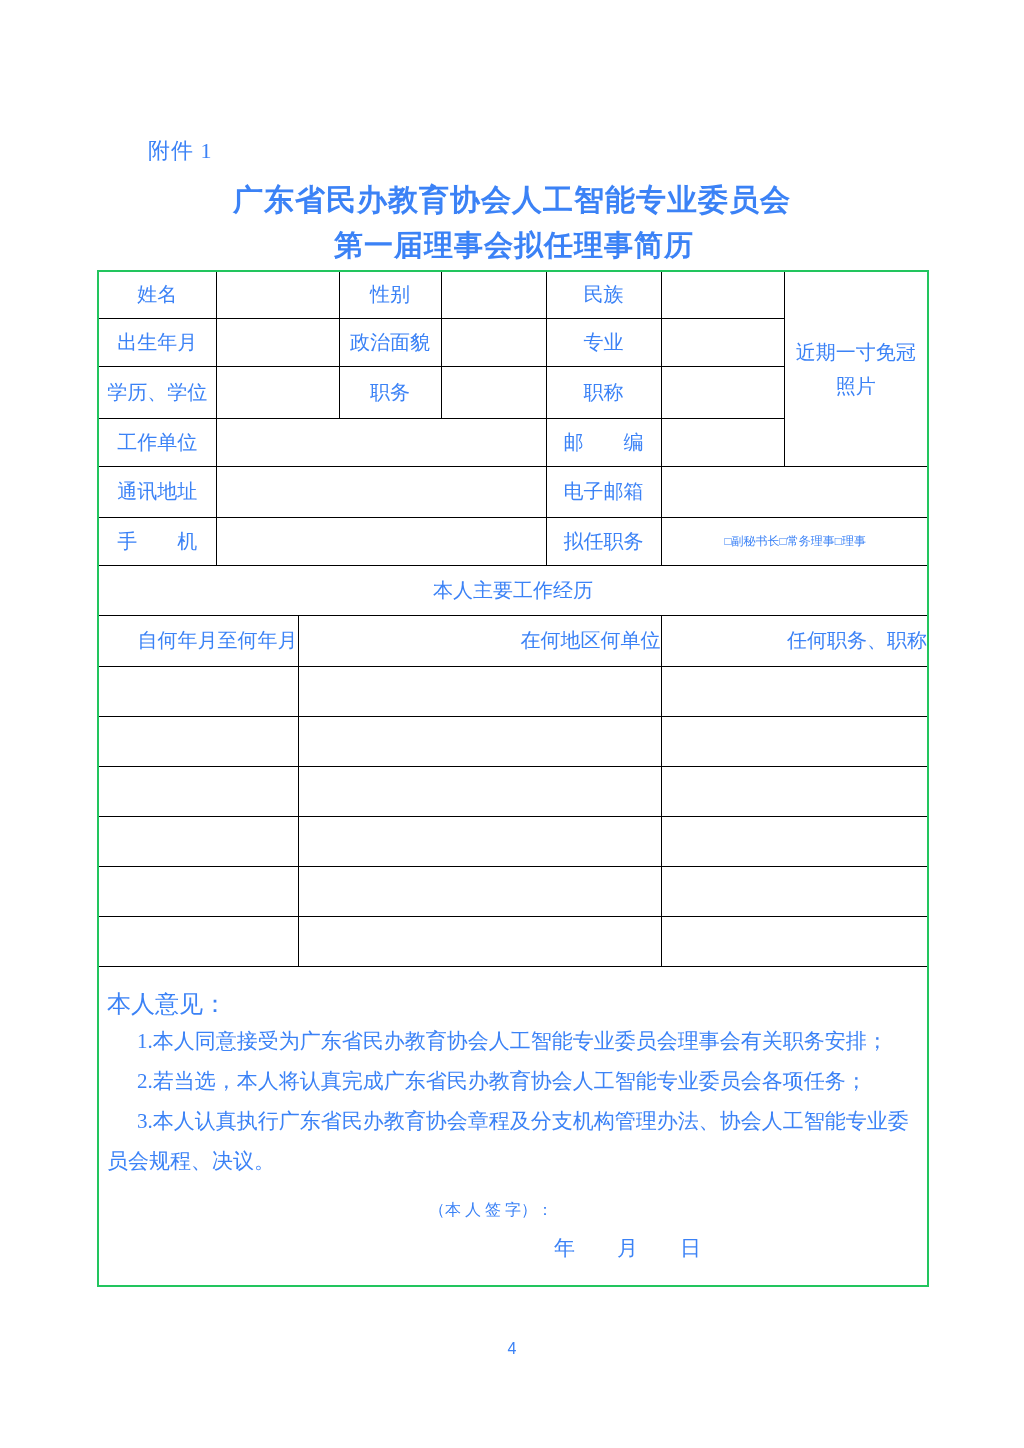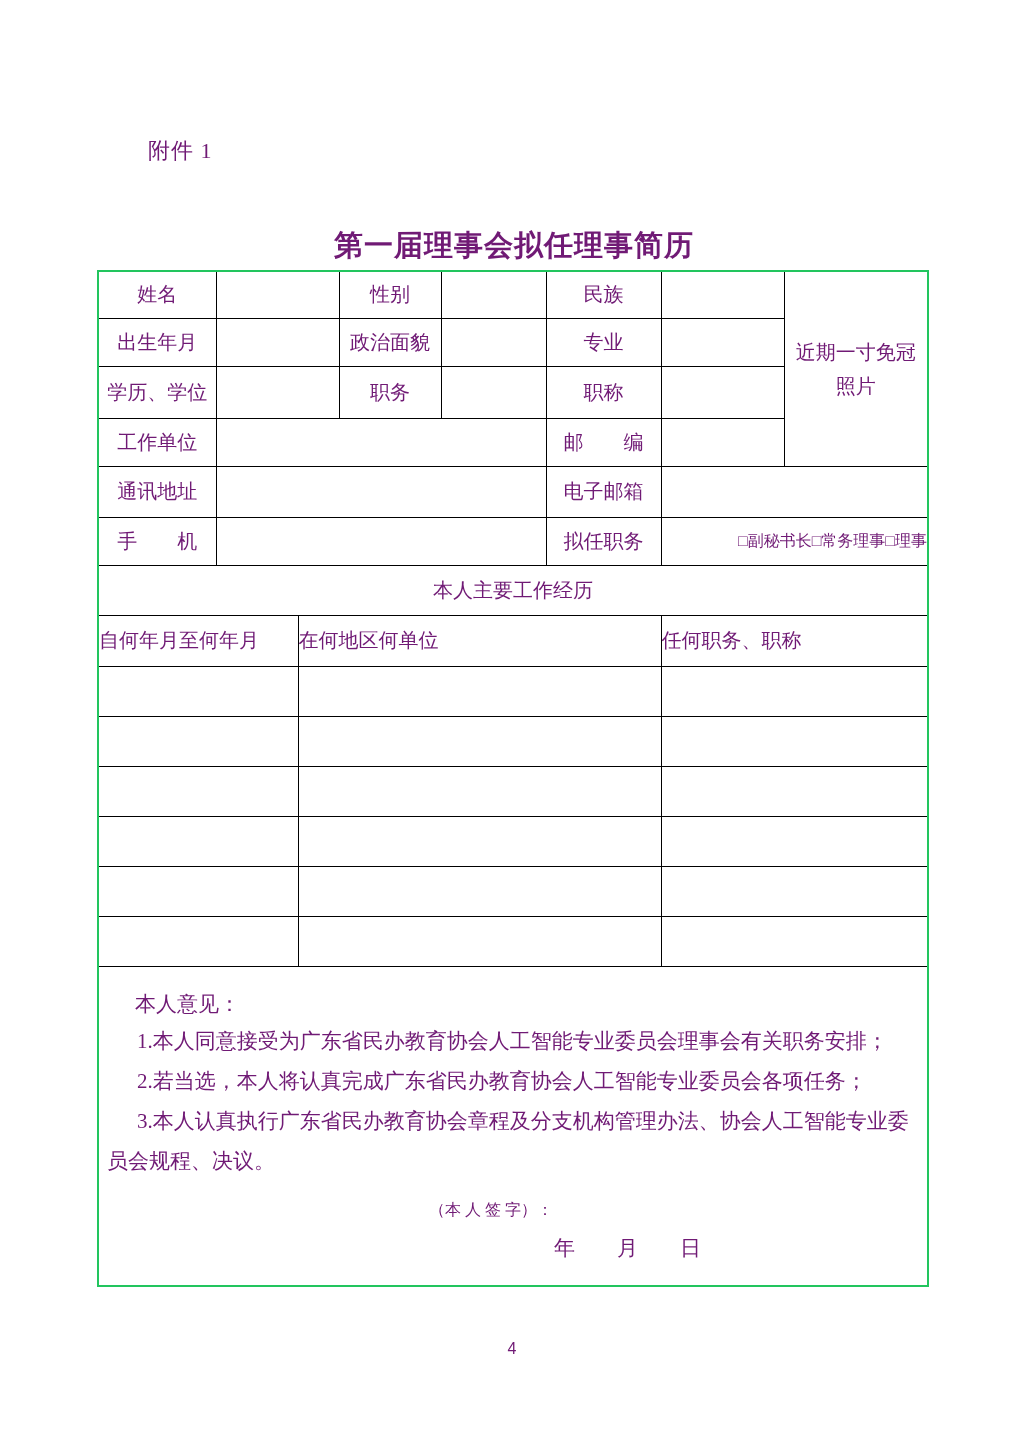--- a/index.html
+++ b/index.html
@@ -3,21 +3,21 @@
 <meta charset="utf-8">
 <style>
   * { margin: 0; padding: 0; box-sizing: border-box; }
   html, body { background: #e8e8e8; }
   .page {
     position: relative;
     width: 1024px;
     height: 1448px;
     background: #ffffff;
     font-family: "Liberation Serif", serif;
-    color: #701a75;
+    color: #3b82f6;
     margin: 0 auto;
     overflow: hidden;
     padding-left: 35px;
   }
   .attachment {
     position: absolute;
     left: 148px;
     top: 136px;
     font-size: 22px;
     letter-spacing: 1px;
@@ -59,51 +59,52 @@
   }
   td.lbl { text-align: center; }
   td.inp { background: #ffffff; }
   td.photo {
     text-align: center;
     white-space: pre-line;
     line-height: 34px;
     font-size: 20px;
   }
   td.section-title { text-align: center; font-family: Liberation Serif, serif; }
-  td.exp-head { text-align: left; }
+  td.exp-head { text-align: right; }
   td.options {
-    text-align: right;
+    text-align: center;
     white-space: nowrap;
     padding-left: 2px;
-    font-size: 16px;
+    font-size: 12px;
   }
   td.opinion-cell {
     vertical-align: top;
     padding: 5px 10px 0 8px;
     text-align: left;
   }
-  .op-heading { line-height: 33px; font-size: 21px; margin-left: 28px; }
+  .op-heading { line-height: 33px; font-size: 24px; }
   .op-item { text-indent: 30px; line-height: 40px; font-size: 21px; }
   .op-signature { margin-top: 11px; padding-left: 322px; line-height: 36px; font-size: 16px; }
   .op-date { padding-left: 447px; line-height: 40px; font-size: 21px; }
   .page-number {
     position: absolute;
     left: 0; right: 0;
     top: 1340px;
     text-align: center;
     font-size: 16px;
     font-family: "Liberation Sans", sans-serif;
   }
 </style>
 </head>
 <body>
 
 <div class="page">
 
   <div class="attachment">附件 1</div>
+  <div class="doc-title">广东省民办教育协会人工智能专业委员会</div>
   <div class="doc-subtitle">第一届理事会拟任理事简历</div>
 
   <table class="form-table">
     <colgroup>
       <col style="width:118px">
         <col style="width:82px">
         <col style="width:41px">
         <col style="width:102px">
       <col style="width:105px">
         <col style="width:115px">

